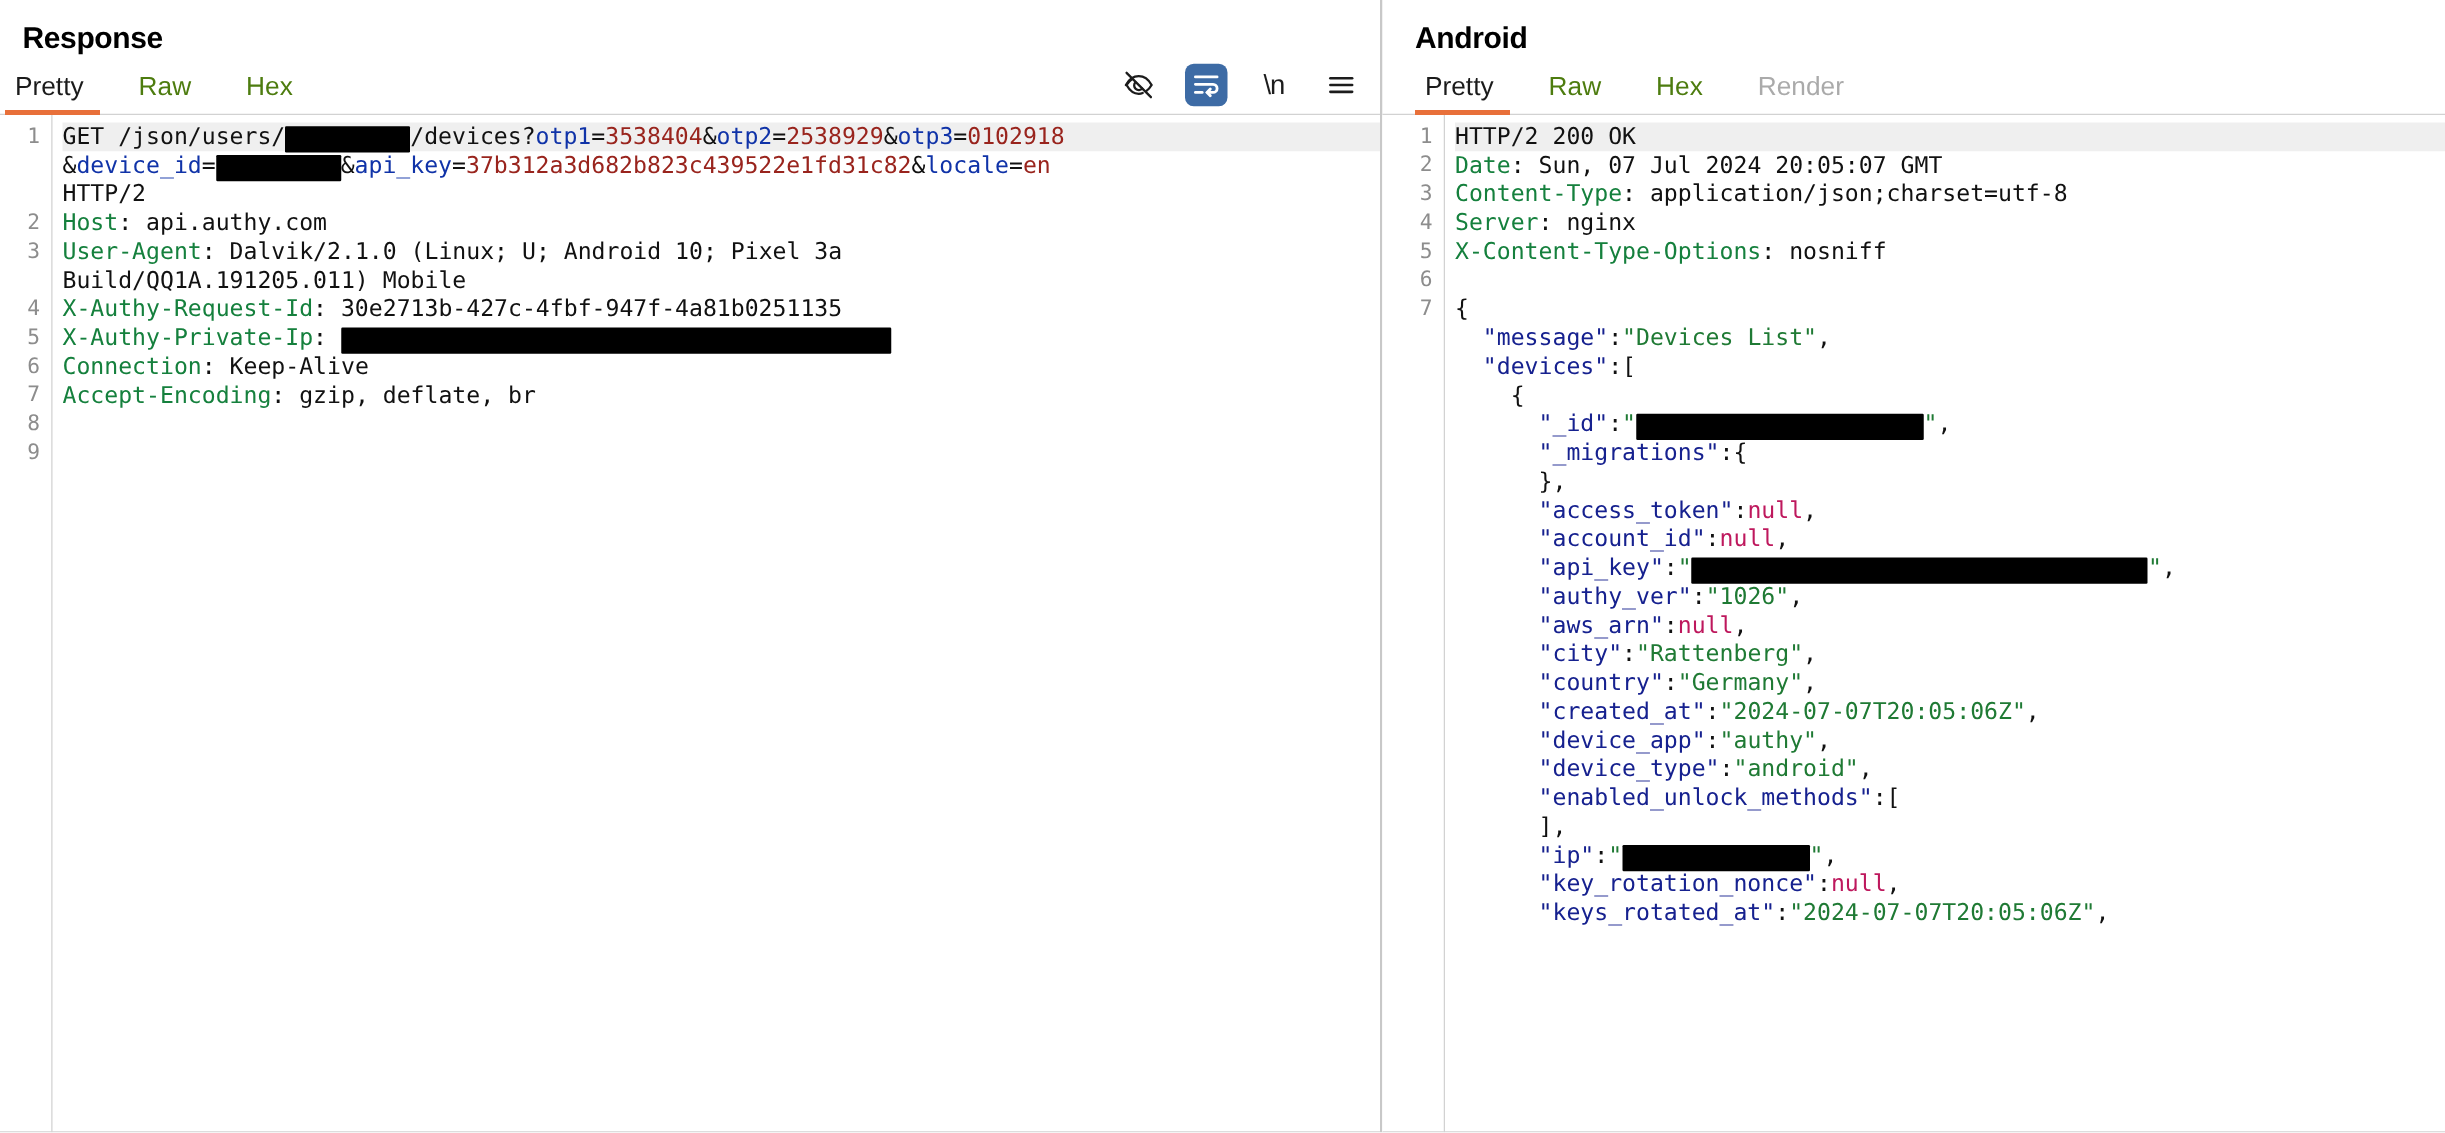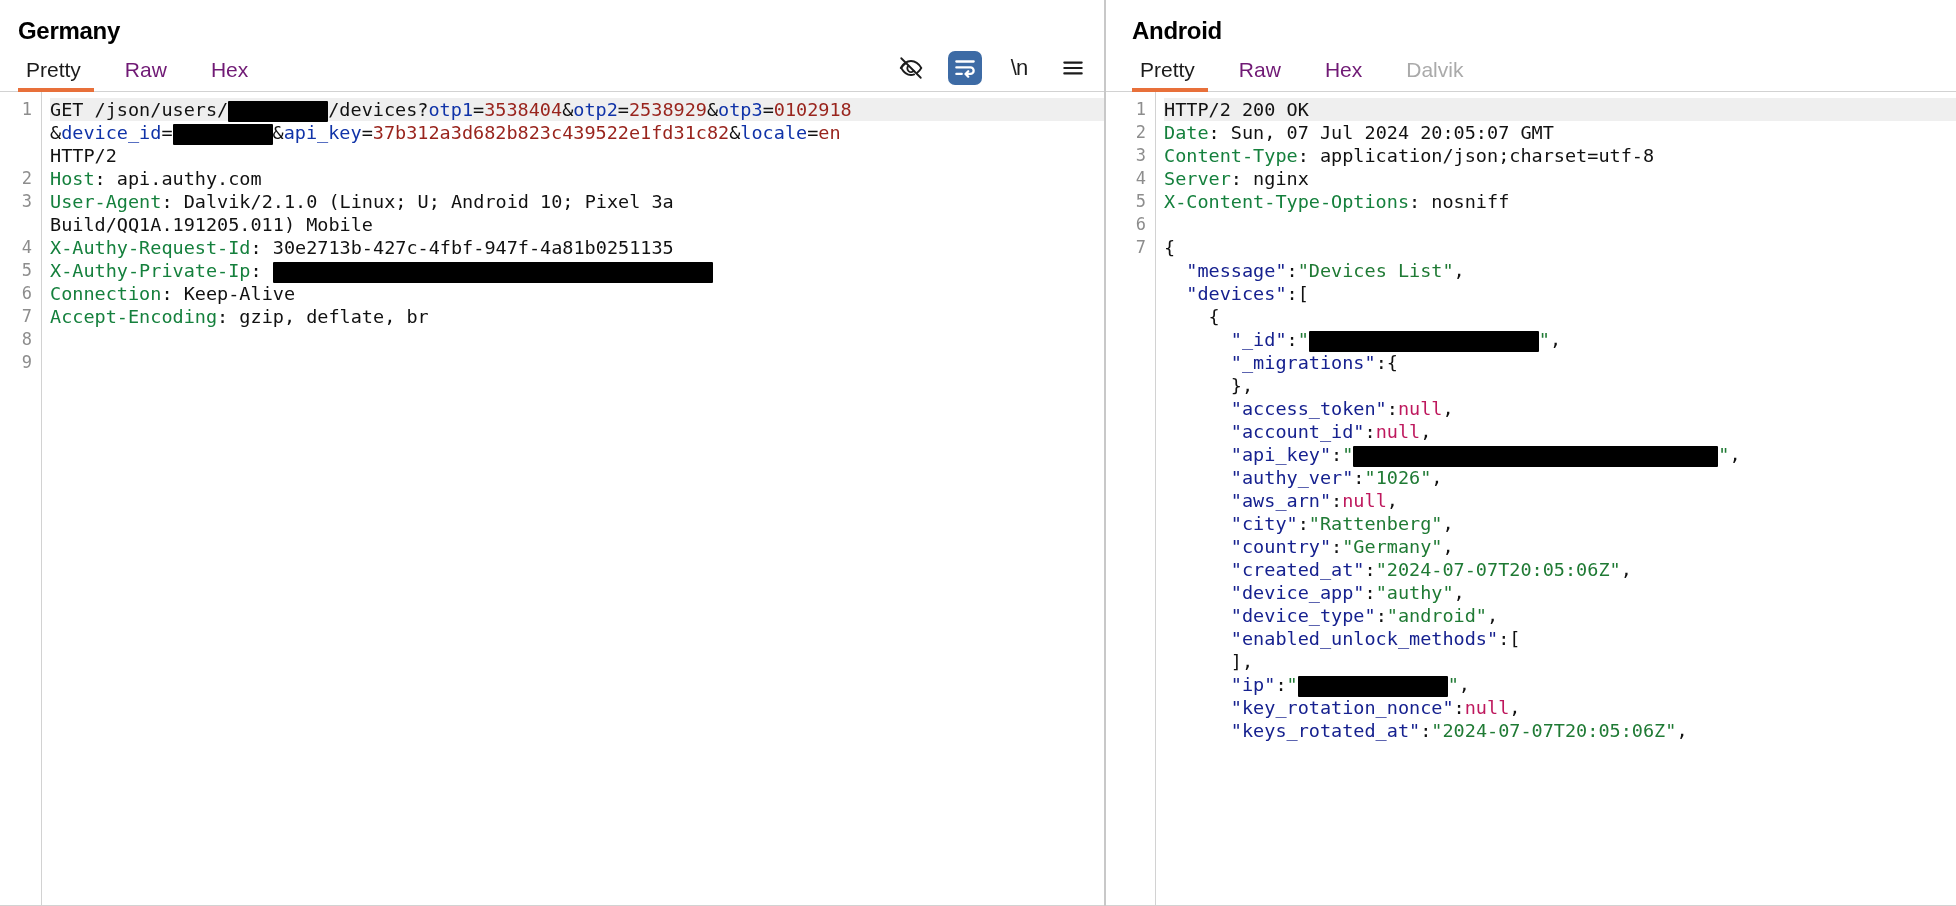--- a/index.html
+++ b/index.html
@@ -43,30 +43,30 @@
     line-height: 34px;
     height: 48px;
   }
   .pane-response .pane-title { padding-left: 26px; }
 
   
   .tabstrip {
     display: flex;
     align-items: flex-end;
     height: 44px;
-    padding: 0 14px 0 18px;
+    padding: 0 14px 0 4px;
     position: relative;
     border-bottom: 1px solid #d2d2d2;
     text-align: right;
   }
   .pane-response .tabstrip { padding-left: 26px; }
   .tabs { display: flex; align-items: flex-end; }
   .tab {
     font-size: 21px;
-    color: #701a75;
+    color: #4d7c0f;
     padding: 0 13px 9px 13px;
     margin-right: 18px;
     cursor: pointer;
     position: relative;
     line-height: 24px;
     white-space: nowrap;
   }
   .tab:first-child { padding-left: 8px; }
   .tab.active { color: #1b1b1b; }
   .tab.active::after {
@@ -167,21 +167,21 @@
     position: absolute;
     left: 0; bottom: 0; width: 1104px; height: 1px; background: #d2d2d2;
   }
 </style>
 </head>
 <body>
 
 <div class="app">
 
   <div class="pane pane-request">
-    <div class="pane-title">Germany</div>
+    <div class="pane-title">Response</div>
 
     <div class="tabstrip">
       <div class="tabs">
         <div class="tab active">Pretty</div>
         <div class="tab">Raw</div>
         <div class="tab">Hex</div>
       </div>
       <div class="toolbar">
         <div class="tb-btn">
           <svg width="26" height="26" viewBox="0 0 24 24" fill="none" stroke="currentColor" stroke-width="1.7" stroke-linecap="round">
@@ -235,21 +235,21 @@
   <div class="pane-divider"></div>
 
   <div class="pane pane-response">
     <div class="pane-title">Android</div>
 
     <div class="tabstrip">
       <div class="tabs">
         <div class="tab active">Pretty</div>
         <div class="tab">Raw</div>
         <div class="tab">Hex</div>
-        <div class="tab disabled">Dalvik</div>
+        <div class="tab disabled">Render</div>
       </div>
     </div>
 
     <div class="editor">
       <div class="gutter">
           <div>1</div>
           <div>2</div>
           <div>3</div>
           <div>4</div>
           <div>5</div>

